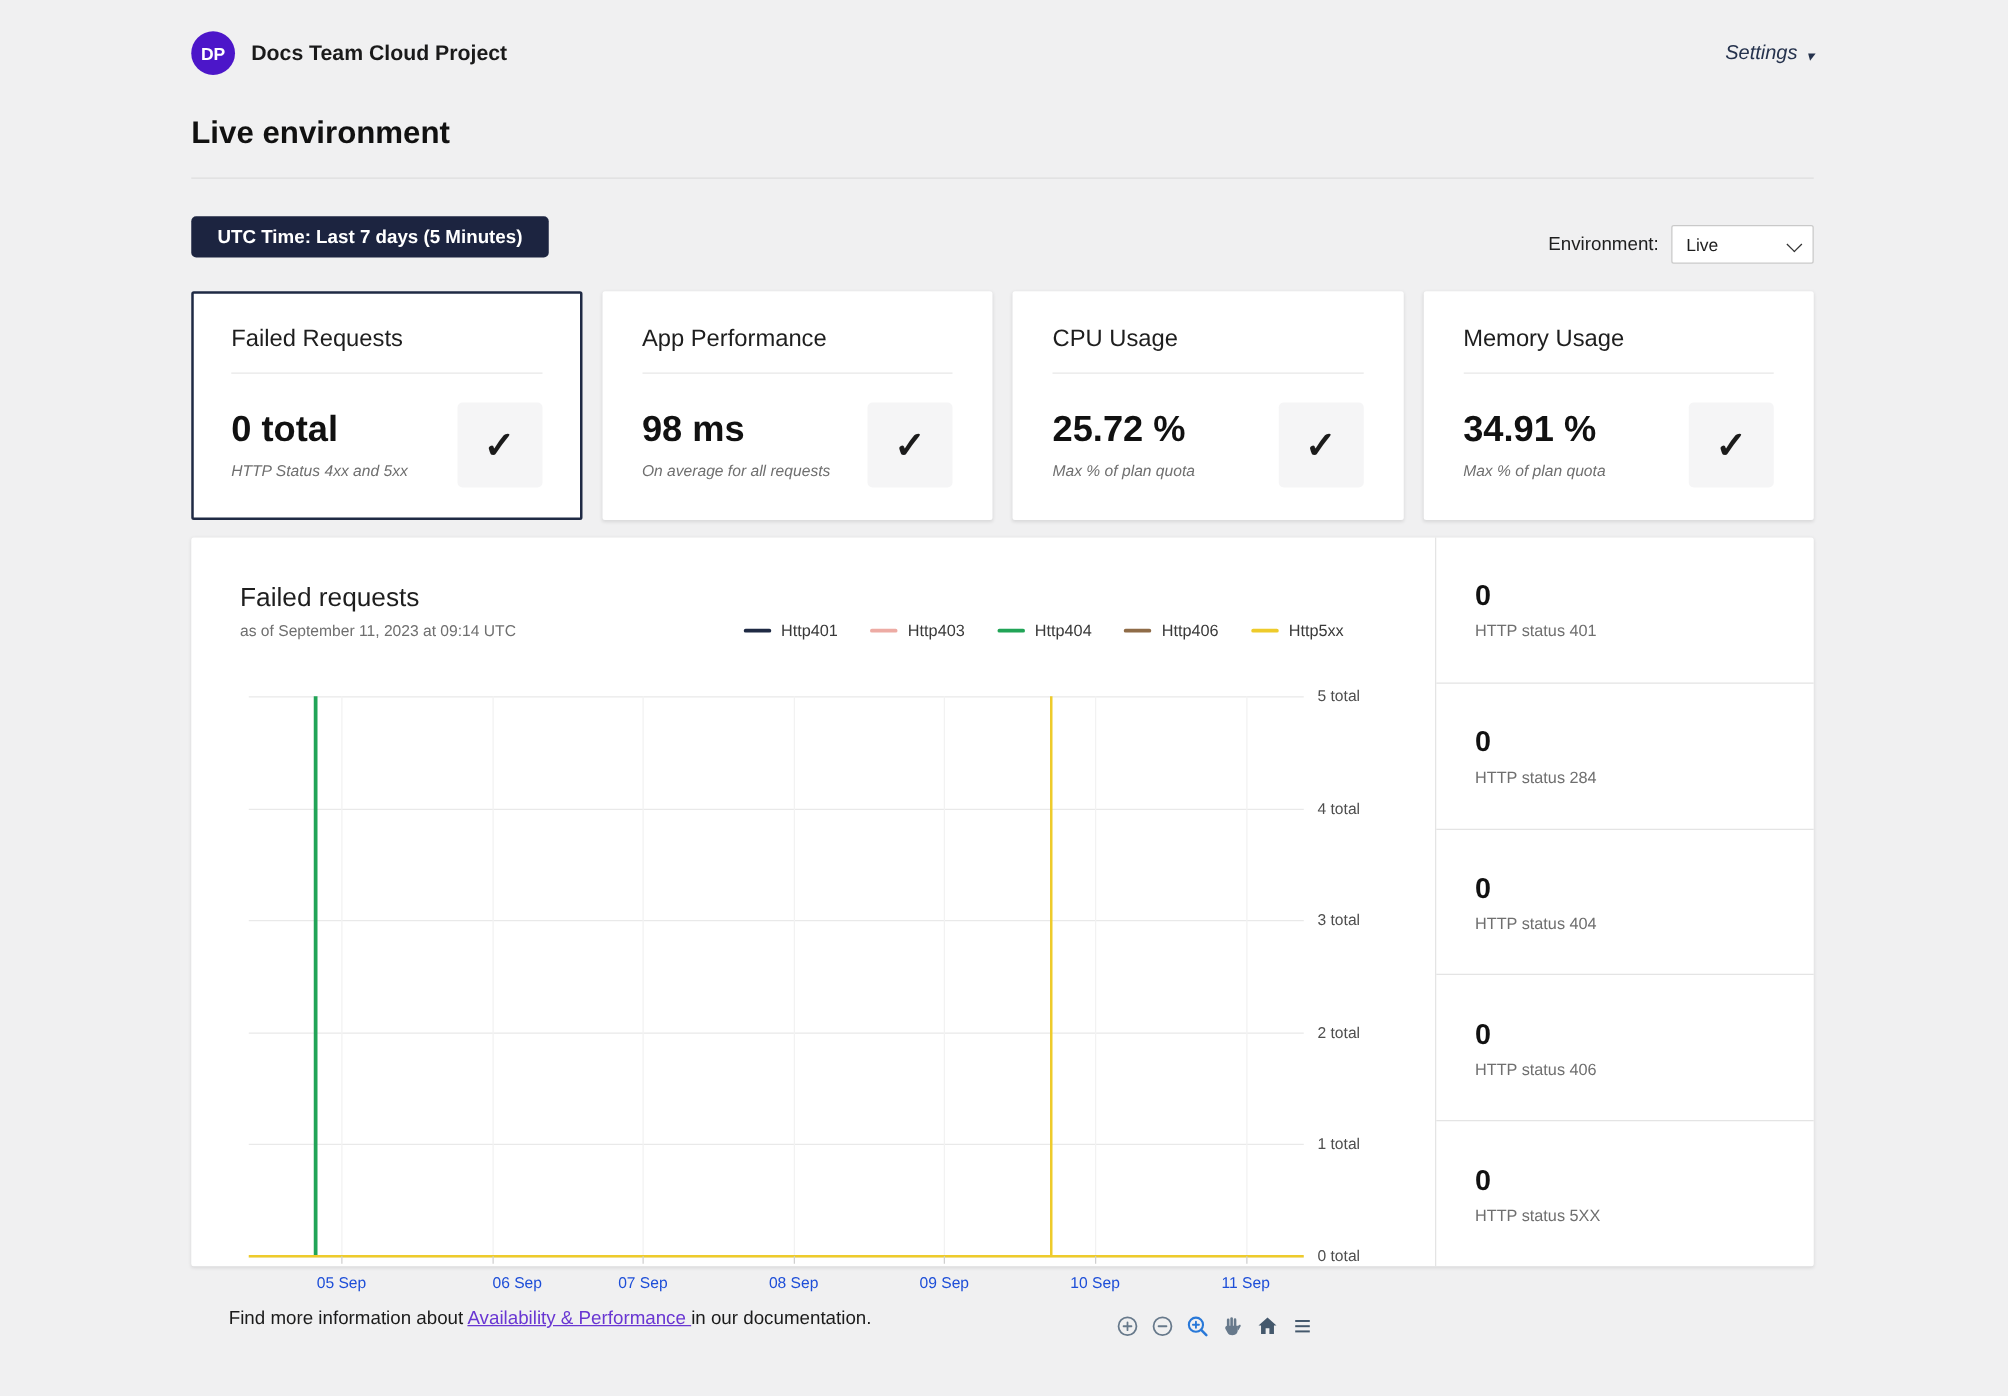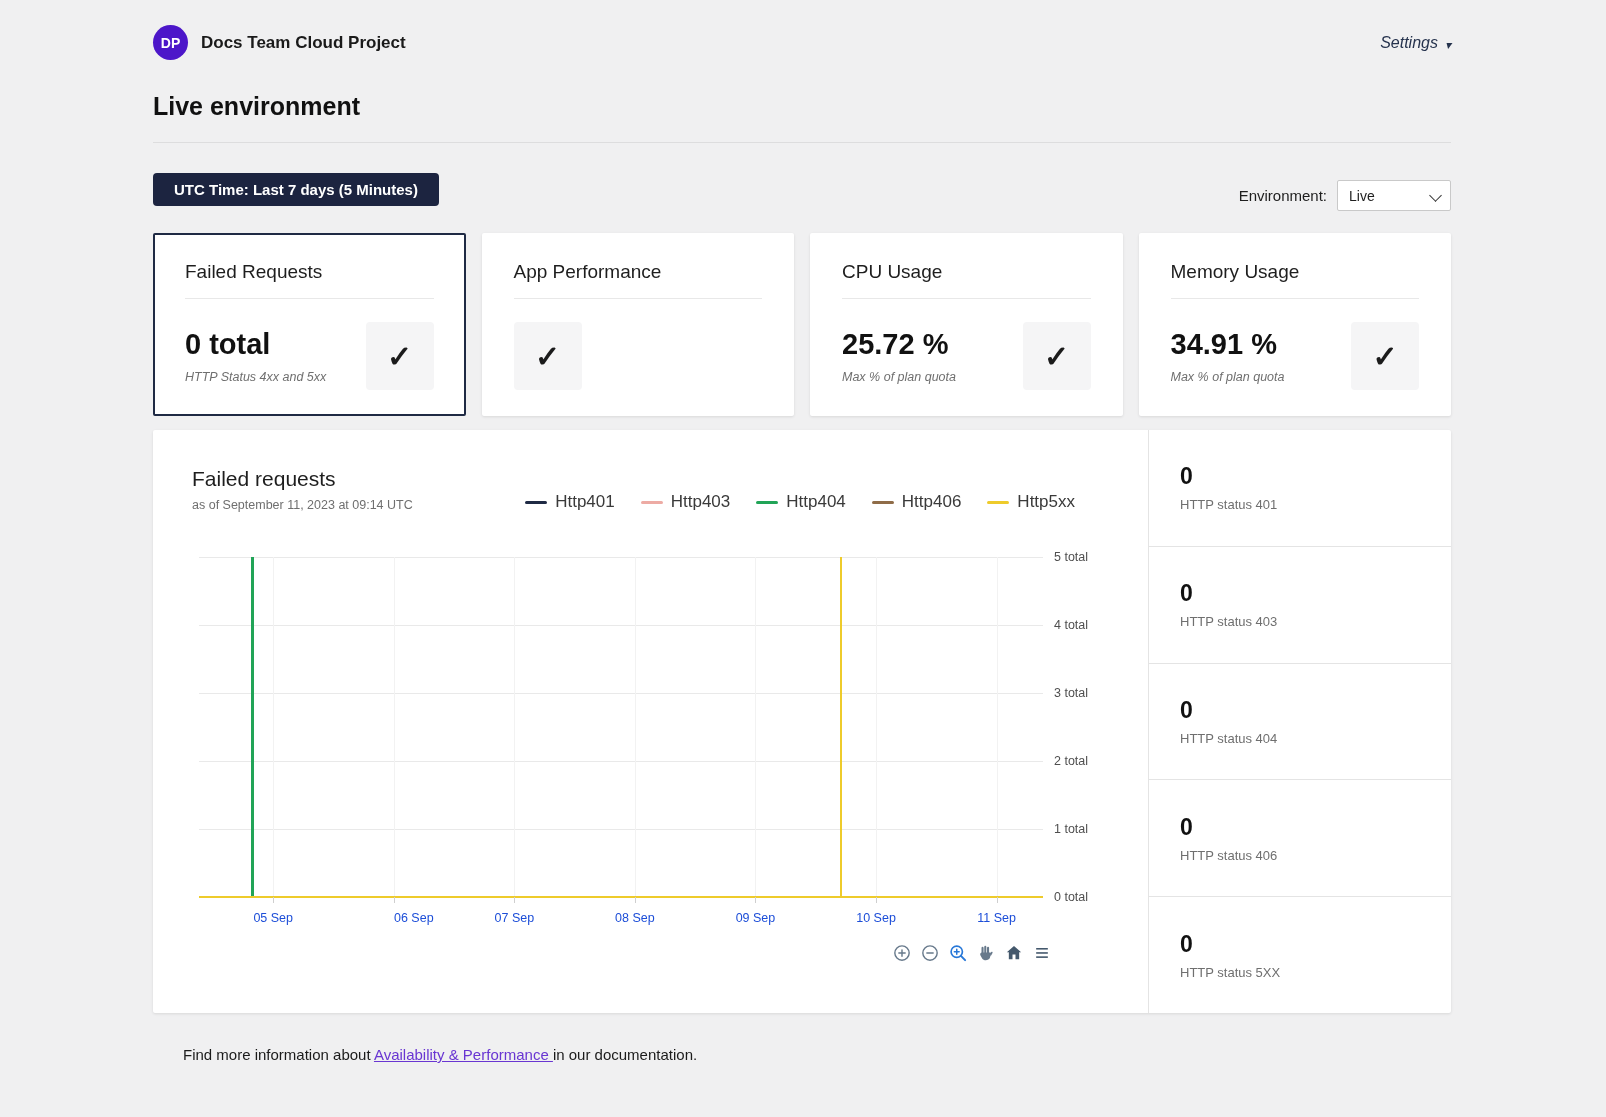--- a/index.html
+++ b/index.html
@@ -71,23 +71,23 @@
     background: #fff; margin-top: 14px; box-shadow: 0 1px 3px rgba(0,0,0,.10);
     border-radius: 2px; display: flex; height: 583px;
   }
   .chart-left { width: 995px; flex: 0 0 auto; padding: 37px 0 0 39px; }
   .chart-head { display: flex; align-items: flex-end; padding-right: 73px; }
   .chart-title { font-size: 21px; color: #1e1e1e; }
   .chart-subtitle { font-size: 12.5px; color: #6f6f6f; margin-top: 7px; }
   .legend { margin-left: auto; display: flex; align-items: center; gap: 26px; }
   .legend-item { display: flex; align-items: center; cursor: pointer; }
   .legend-swatch { width: 22px; height: 3px; border-radius: 2px; margin-right: 8px; }
-  .legend-label { font-size: 17px; color: #3a3a3a; }
-
-  .plot-outer { position: relative; width: 844px; height: 340px; margin: 45px 0 0 7px; }
+  .legend-label { font-size: 13px; color: #3a3a3a; }
+
+  .plot-outer { position: relative; width: 844px; height: 448px; margin: 45px 0 0 7px; }
   .plot { position: absolute; inset: 0; }
   .hgrid { position: absolute; left: 0; right: 0; height: 1px; background: #e9e9e9; }
   .vgrid { position: absolute; top: 0; bottom: 0; width: 1px; background: #f2f2f2; }
   .xtick { position: absolute; top: 100%; width: 1px; height: 6px; background: #cfcfcf; }
   .ylab { position: absolute; left: calc(100% + 11px); font-size: 12.5px; color: #4f4f4f; white-space: nowrap; }
   .xlab { position: absolute; top: calc(100% + 14px); transform: translateX(-50%); font-size: 12.5px; color: #1d4ed8; white-space: nowrap; }
   .spike { position: absolute; top: 0; bottom: 0; width: 2.5px; transform: translateX(-1px); }
   .baseline { position: absolute; left: 0; right: 0; bottom: -1px; height: 2.5px; }
 
   .chart-toolbar { display: flex; align-items: center; justify-content: flex-end; gap: 8px; margin: 46px 96px 0 0; }
@@ -144,20 +144,24 @@
           <div class="card-caption">HTTP Status 4xx and 5xx</div>
         </div>
         <div class="card-check">
             <span>✓</span>
           </div>
       </div>
     </div>
     <div class="card">
       <div class="card-title">App Performance</div>
       <div class="card-body">
+        <div class="card-text">
+          <div class="card-value">98 ms</div>
+          <div class="card-caption">On average for all requests</div>
+        </div>
         <div class="card-check">
             <span>✓</span>
           </div>
       </div>
     </div>
     <div class="card">
       <div class="card-title">CPU Usage</div>
       <div class="card-body">
         <div class="card-text">
           <div class="card-value">25.72 %</div>
@@ -298,21 +302,21 @@
       </div>
     </div>
 
     <div class="status-panel">
       <div class="status-cell">
         <div class="status-value">0</div>
         <div class="status-label">HTTP status 401</div>
       </div>
       <div class="status-cell">
         <div class="status-value">0</div>
-        <div class="status-label">HTTP status 403</div>
+        <div class="status-label">HTTP status 284</div>
       </div>
       <div class="status-cell">
         <div class="status-value">0</div>
         <div class="status-label">HTTP status 404</div>
       </div>
       <div class="status-cell">
         <div class="status-value">0</div>
         <div class="status-label">HTTP status 406</div>
       </div>
       <div class="status-cell">

